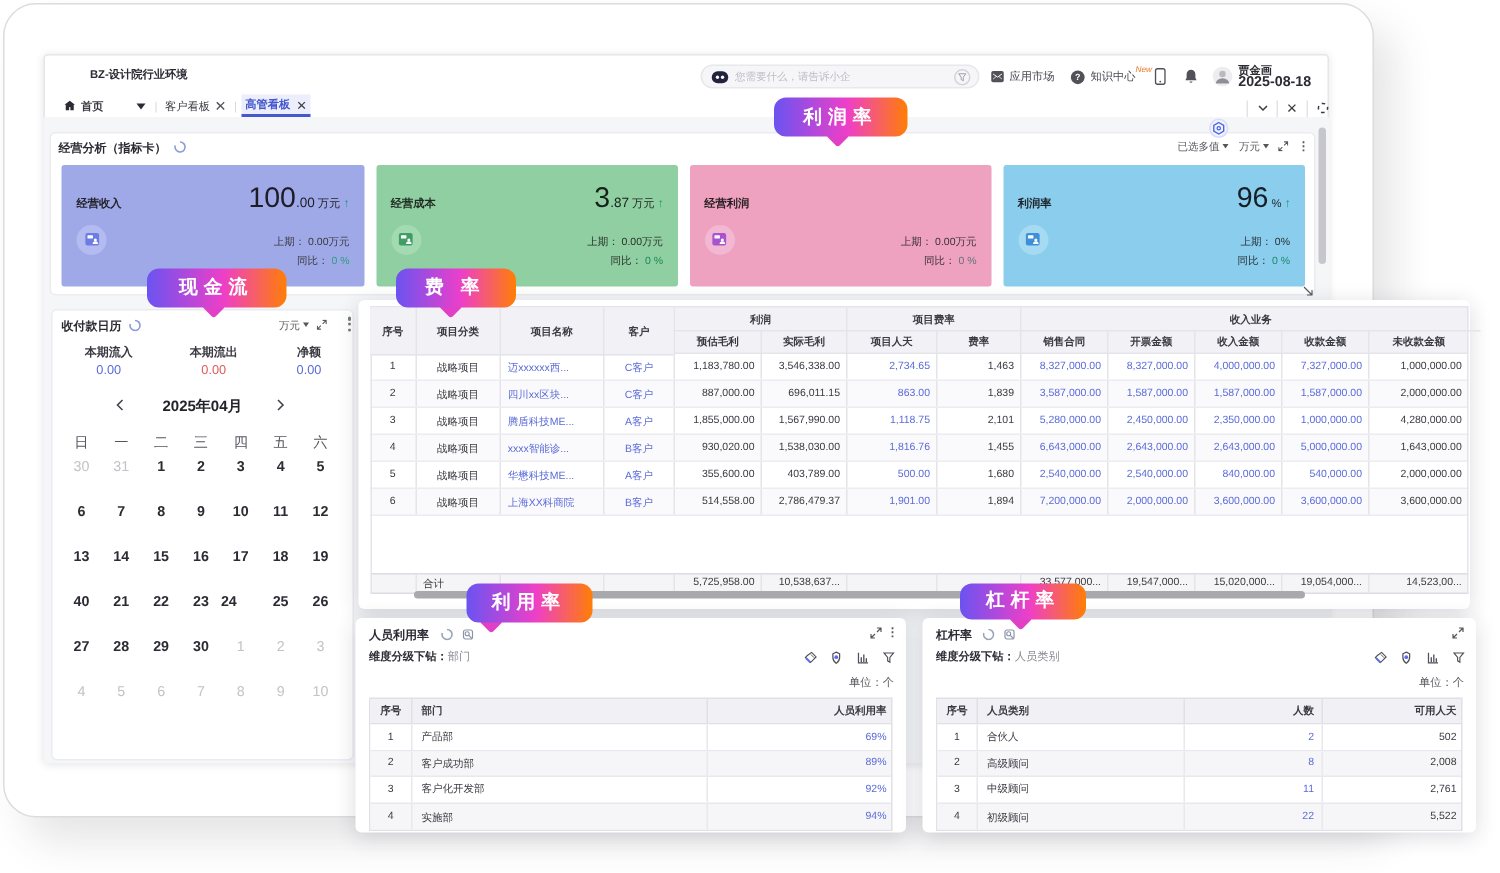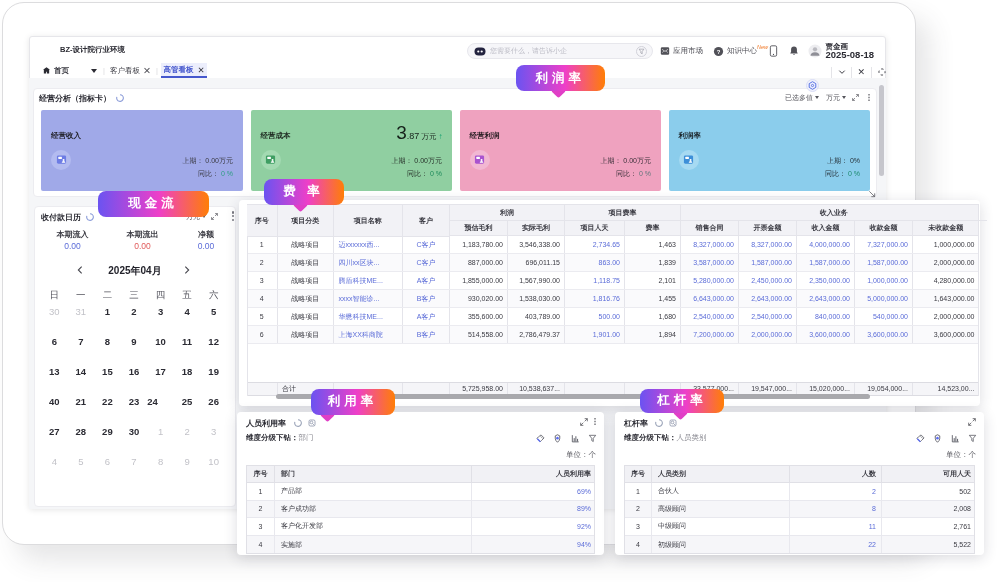--- a/index.html
+++ b/index.html
@@ -151,20 +151,21 @@
     <span style="width:6px;"></span>
     <span style="font-size:8px;font-weight:bold;letter-spacing:0;">⋮</span>
   </div>
 
   <div class="abs" style="left:41px; top:110px; width:201.5px; height:81px; background:#a0a9e8; border-radius:2px;"></div>
   <div class="abs" style="left:250.5px; top:110px; width:201.5px; height:81px; background:#90cfa1; border-radius:2px;"></div>
   <div class="abs" style="left:459.5px; top:110px; width:201.5px; height:81px; background:#efa2bf; border-radius:2px;"></div>
   <div class="abs" style="left:668.5px; top:110px; width:201.5px; height:81px; background:#8bcdec; border-radius:2px;"></div>
 
   <div class="abs bold" style="left:51px; top:131px; font-size:7.5px; color:#23232b;">经营收入</div>
+  <div class="abs" style="left:41px; top:110px; width:192px; text-align:right; top:121.5px;"><span style="font-size:19px; color:#1d1d25;">100</span><span style="font-size:9px; color:#1d1d25;">.00</span><span style="font-size:7.5px; color:#23232b;"> 万元 </span><span style="font-size:8px; color:#0f9d6e; font-weight:bold;">↑</span></div>
   <div class="abs" style="left:51px; top:149.5px; width:20px; height:20px; border-radius:50%; background:#b3bbf0; display:flex;align-items:center;justify-content:center;">
     <svg width="11" height="11" viewBox="0 0 24 24">
         <rect x="2" y="3" width="20" height="18" rx="3" fill="#6d7ce4"></rect>
         <rect x="5" y="6" width="8" height="5" rx="1" fill="#fff"></rect>
         <circle cx="16.5" cy="13" r="2.2" fill="#fff"></circle>
         <path d="M12.5 19a4 4 0 0 1 8 0z" fill="#fff"></path>
       </svg>
   </div>
   <div class="abs" style="left:101px; top:156px; width:132px; text-align:right; font-size:7px; color:#3a3a42;">上期：&nbsp;0.00万元</div>
   <div class="abs" style="left:101px; top:169px; width:132px; text-align:right; font-size:7px; color:#3a3a42;">同比：&nbsp;<span style="color:#2e9e82;">0 %</span></div>
@@ -188,20 +189,21 @@
         <rect x="2" y="3" width="20" height="18" rx="3" fill="#a953cf"></rect>
         <rect x="5" y="6" width="8" height="5" rx="1" fill="#fff"></rect>
         <circle cx="16.5" cy="13" r="2.2" fill="#fff"></circle>
         <path d="M12.5 19a4 4 0 0 1 8 0z" fill="#fff"></path>
       </svg>
   </div>
   <div class="abs" style="left:519px; top:156px; width:132px; text-align:right; font-size:7px; color:#3a3039;">上期：&nbsp;0.00万元</div>
   <div class="abs" style="left:519px; top:169px; width:132px; text-align:right; font-size:7px; color:#3a3039;">同比：&nbsp;<span style="color:#62767c;">0 %</span></div>
 
   <div class="abs bold" style="left:678.5px; top:131px; font-size:7.5px; color:#1c262c;">利润率</div>
+  <div class="abs" style="left:668.5px; top:121.5px; width:192px; text-align:right;"><span style="font-size:19px; color:#141e24;">96</span><span style="font-size:7.5px; color:#1c262c;"> % </span><span style="font-size:8px; color:#0f9d6e; font-weight:bold;">↑</span></div>
   <div class="abs" style="left:678.5px; top:149.5px; width:20px; height:20px; border-radius:50%; background:#a6daf2; display:flex;align-items:center;justify-content:center;">
     <svg width="11" height="11" viewBox="0 0 24 24">
         <rect x="2" y="3" width="20" height="18" rx="3" fill="#3d8fd8"></rect>
         <rect x="5" y="6" width="8" height="5" rx="1" fill="#fff"></rect>
         <circle cx="16.5" cy="13" r="2.2" fill="#fff"></circle>
         <path d="M12.5 19a4 4 0 0 1 8 0z" fill="#fff"></path>
       </svg>
   </div>
   <div class="abs" style="left:728px; top:156px; width:132px; text-align:right; font-size:7px; color:#27323a;">上期：&nbsp;0%</div>
   <div class="abs" style="left:728px; top:169px; width:132px; text-align:right; font-size:7px; color:#27323a;">同比：&nbsp;<span style="color:#1d8a6e;">0 %</span></div>
@@ -568,20 +570,20 @@
     </div>
 
   <div class="abs" style="left:231.8px; top:211px; width:3px; z-index:30;">
     <div style="width:2.6px;height:2.6px;border-radius:50%;background:#75757e;margin-bottom:1.2px;"></div>
     <div style="width:2.6px;height:2.6px;border-radius:50%;background:#75757e;margin-bottom:1.2px;"></div>
     <div style="width:2.6px;height:2.6px;border-radius:50%;background:#75757e;"></div>
   </div>
   <div class="ptr" style="left:552.5px; top:85px; background:#e03fc6;"></div>
   <div class="pill" style="left:516px; top:65px; width:88.5px; height:26px;">利润率</div>
   <div class="ptr" style="left:136.5px; top:198.5px; background:#e03fc6;"></div>
-  <div class="pill" style="left:97.5px; top:178.5px; width:111px; height:26px;margin-top:12px;">现金流</div>
+  <div class="pill" style="left:97.5px; top:178.5px; width:93px; height:26px;">现金流</div>
   <div class="ptr" style="left:295px; top:198.5px; background:#e03fc6;"></div>
   <div class="pill" style="left:263.5px; top:179px; width:80px; height:25.5px;">费&nbsp;率</div>
   <div class="ptr" style="left:321.5px; top:408.5px; background:#e03fc6;"></div>
   <div class="pill" style="left:285.5px; top:389px; width:84px; height:25.5px;margin-left:25px;">利用率</div>
   <div class="ptr" style="left:674.5px; top:407px; background:#e03fc6;"></div>
   <div class="pill" style="left:640px; top:388.5px; width:84px; height:24.5px;">杠杆率</div>
 </div>
 
 </body></html>

